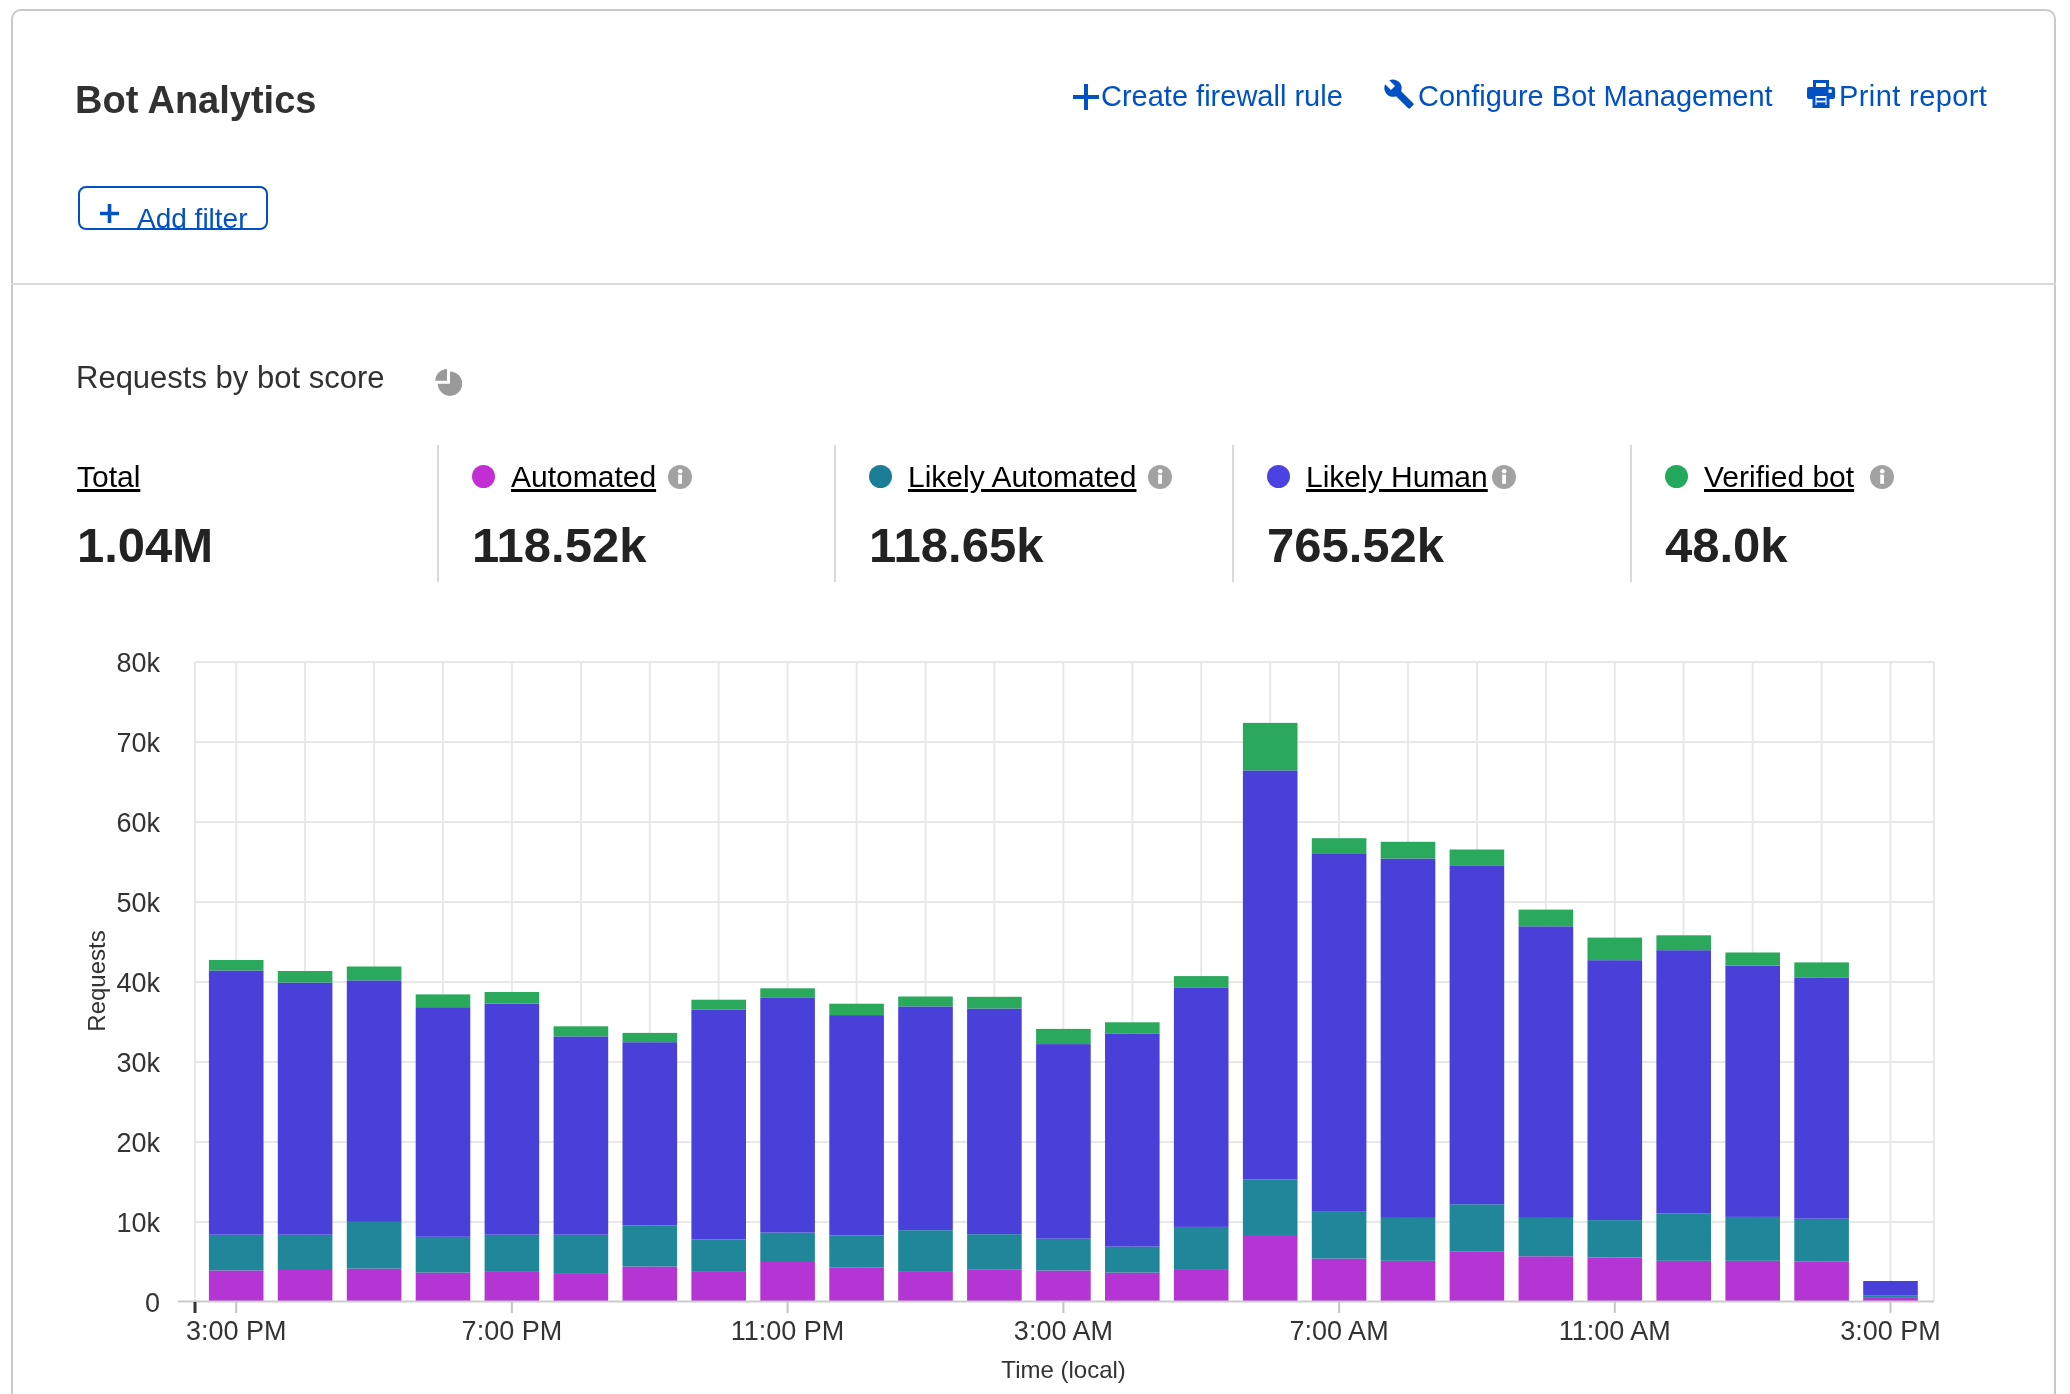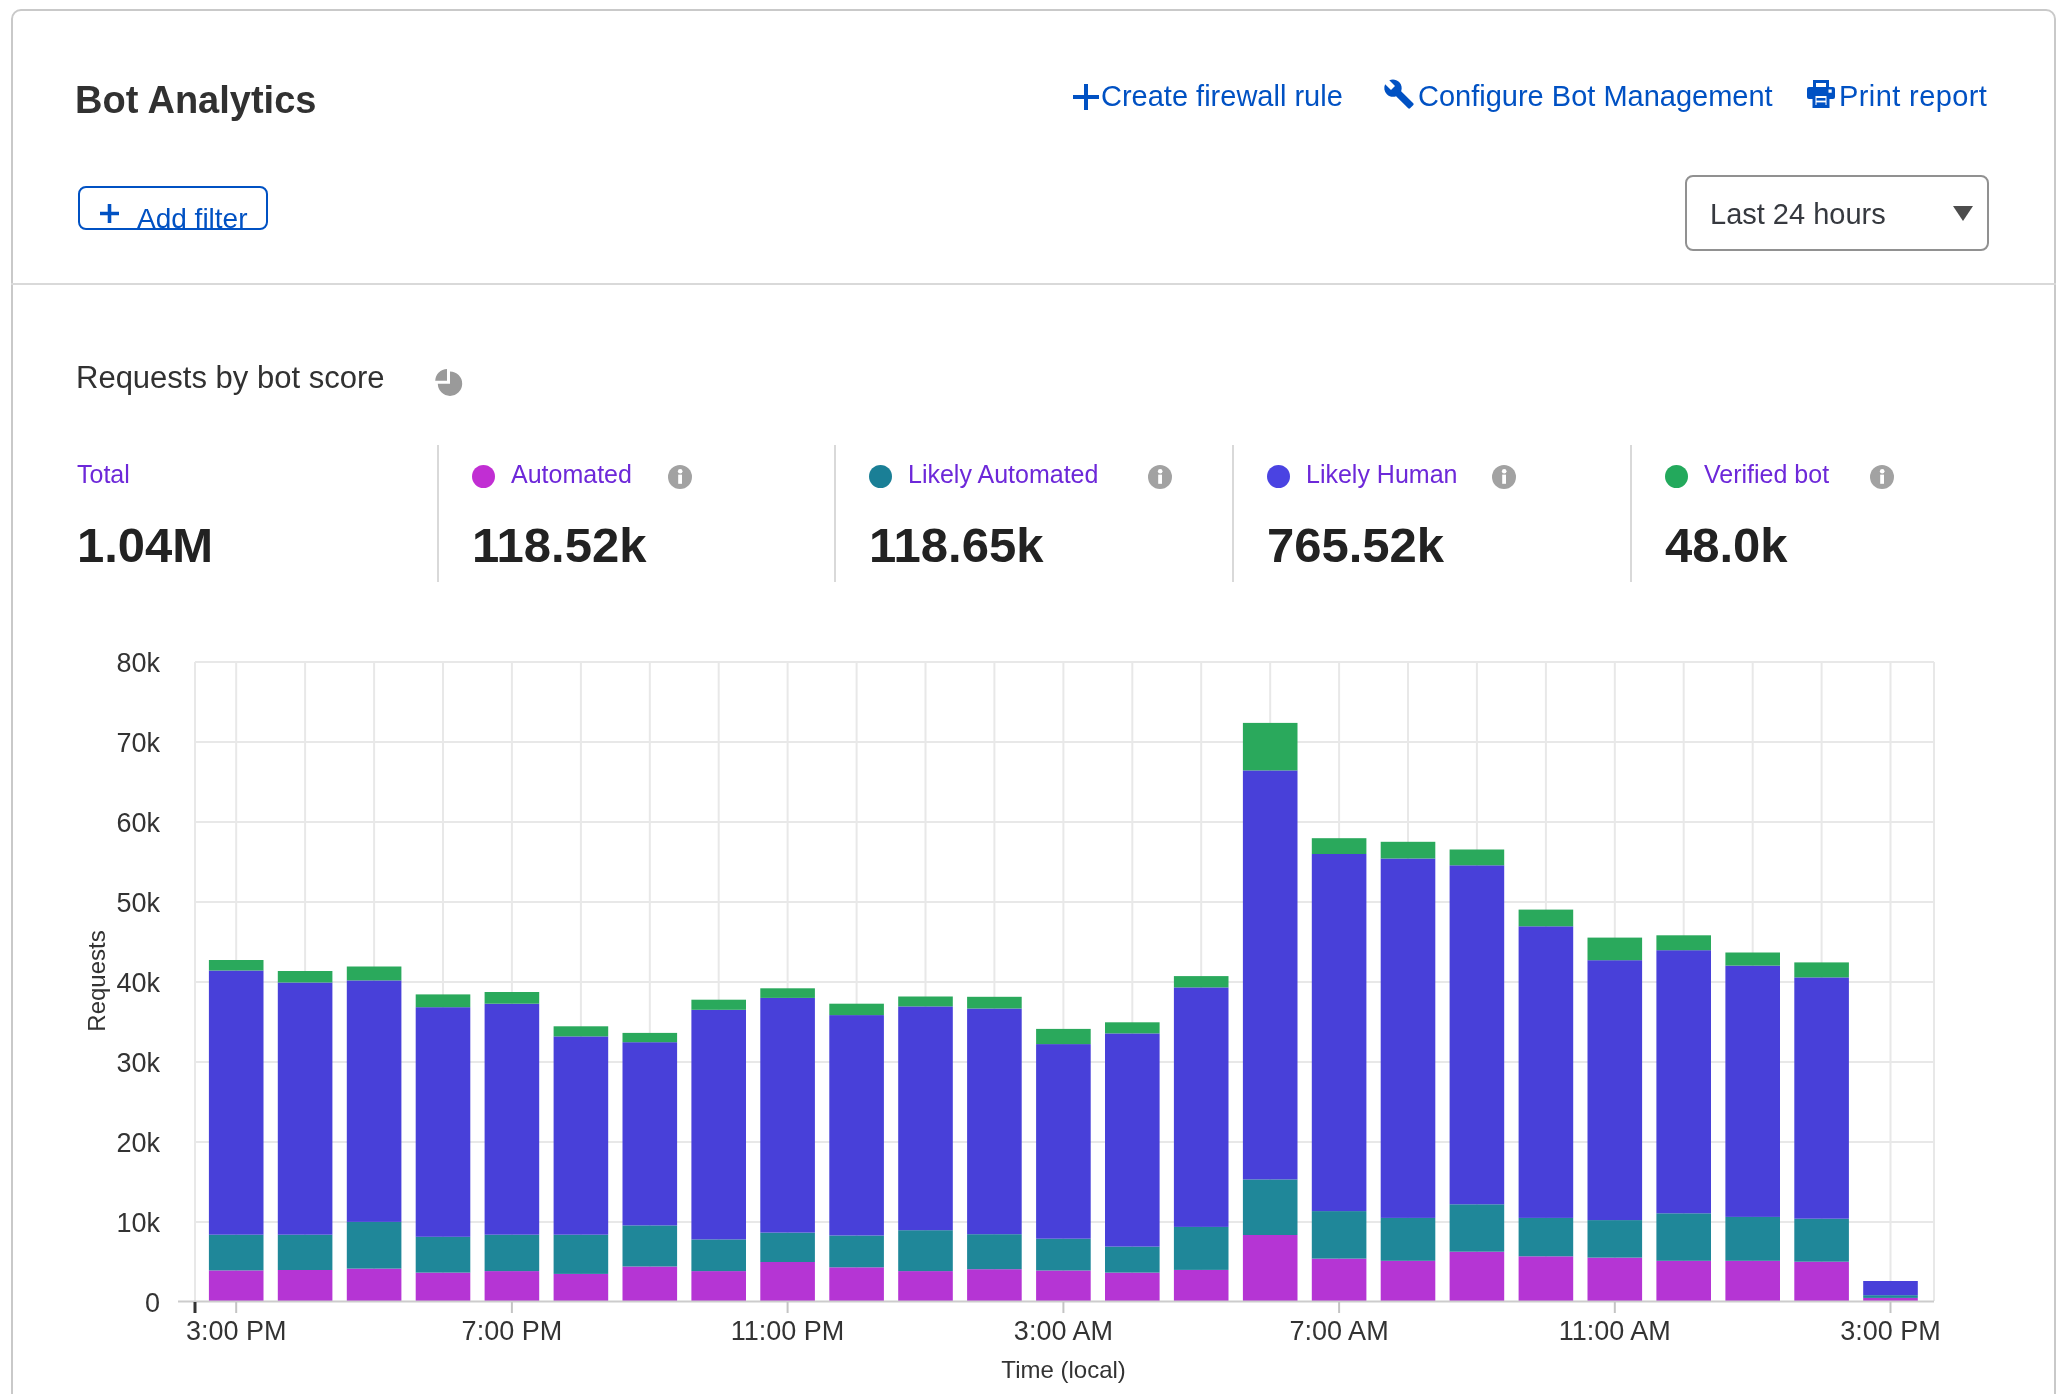--- a/index.html
+++ b/index.html
@@ -8,21 +8,21 @@
 .abs { position:absolute; }
 .title { left:62px; top:68px; font-size:38px; font-weight:bold; color:#313131;text-align:center; }
 .linkrow { font-size:29px; color:#0051c3; }
 .addfilter { left:65px; top:175px; width:190px; height:44px; border:2px solid #0051c3; border-radius:8px; }
 .addfilter .txt { position:absolute; left:57px; top:15px; font-size:28px; color:#0051c3; }
 .select { left:1672px; top:164px; width:304px; height:76px; border:2px solid #919191; border-radius:8px; }
 .select .txt { position:absolute; left:23px; top:21px; font-size:29px; color:#36393f; }
 .caret { position:absolute; left:266px; top:29px; width:0; height:0; border-left:10.5px solid transparent; border-right:10.5px solid transparent; border-top:15.5px solid #4d4d4d; }
 .divider { left:-2px; top:272px; width:2045px; height:2px; background:#d9d9d9; }
 .sect { left:63px; top:349px; font-size:31px; font-weight:normal; color:#313131; }
-.statlabel { font-size:25px; color:#6d28d9; }
+.statlabel { font-size:30px; color:#000000;text-decoration:underline; }
 .statvalue { font-size:49px; font-weight:bold; color:#222; }
 .vdiv { width:2px; background:#d9d9d9; top:445px; height:137px; }
 .dot { width:23px; height:23px; border-radius:50%; }
 </style></head>
 <body>
 <div class="card">
   <div class="abs title">Bot Analytics</div>
   <svg class="abs" style="left:1059px; top:72px" width="28" height="28" viewBox="0 0 28 28">
       <path d="M14 1 v26 M1 14 h26" stroke="#0051c3" stroke-width="4"></path>
     </svg>
@@ -41,24 +41,20 @@
   </svg>
   <div class="abs linkrow" style="left:1826px; top:69px; letter-spacing:0.4px">Print report</div>
 
   <div class="abs addfilter">
     <svg class="abs" style="left:19px; top:15px" width="21" height="21" viewBox="0 0 21 21">
         <path d="M10.5 1 v19 M1 10.5 h19" stroke="#0051c3" stroke-width="3.6"></path>
       </svg>
     <div class="txt">Add filter</div>
   </div>
 
-  <div class="abs select">
-    <div class="txt">Last 24 hours</div>
-    <div class="caret"></div>
-  </div>
 
   <div class="abs divider"></div>
 
   <div class="abs sect">Requests by bot score</div>
   <svg class="abs" style="left:421px; top:357px" width="29" height="29" viewBox="0 0 29 29">
     <path fill="#9a9a9a" d="M16 3.5 A12.2 12.2 0 1 1 3.8 15.7 L 16 15.7 Z"></path>
     <path fill="#9a9a9a" d="M13 12.7 L13 0.9 A12.2 12.2 0 0 0 1.2 12.7 Z"></path>
   </svg>
 </div>
 <div class="abs statlabel" style="left:77px; top:460px">Total</div>

